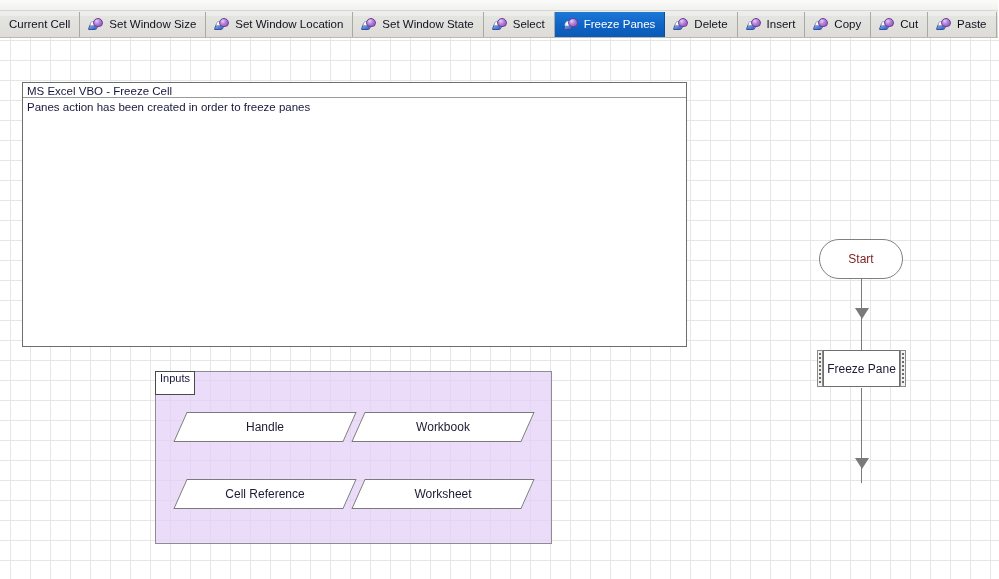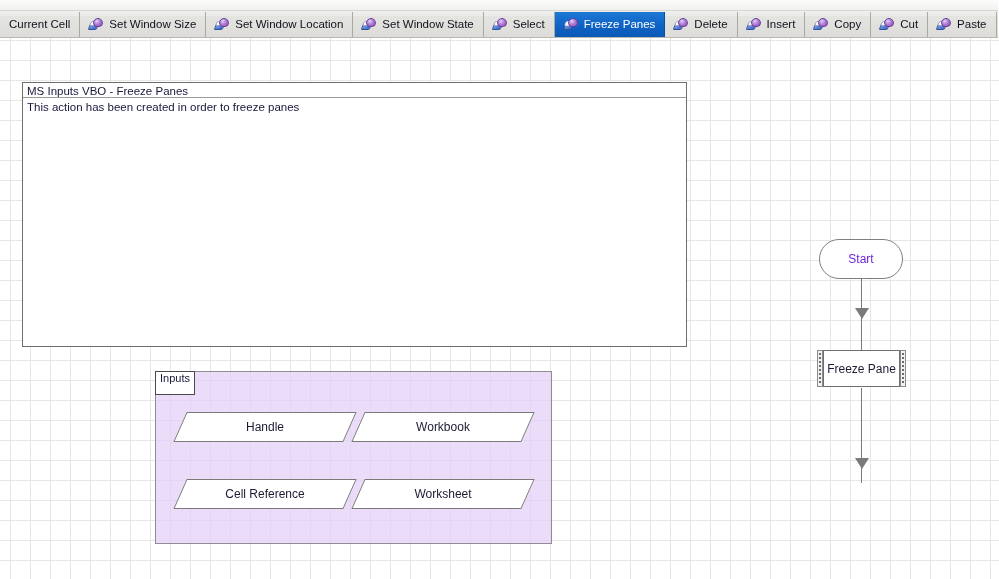--- a/index.html
+++ b/index.html
@@ -210,21 +210,21 @@
     width: 84px;
     height: 40px;
     background: #ffffff;
     border: 1px solid #7f7f7f;
     border-radius: 20px;
     box-sizing: border-box;
     display: flex;
     align-items: center;
     justify-content: center;
     font-size: 12px;
-    color: #6d28d9;
+    color: #7f1d1d;
     z-index: 3;
   }
   #node-start { left: 819px; top: 201px; }
   #node-end   { left: 819px; top: 443px; }
 
   
   #node-action {
     position: absolute;
     left: 817px;
     top: 310px;
@@ -388,22 +388,22 @@
       
       
     </div>
 
   </div>
 </div>
 
 <div id="canvas">
 
   <div id="descpanel">
-    <div id="desc-title">MS Inputs VBO - Freeze Panes</div>
-    <div id="desc-body">This action has been created in order to freeze panes</div>
+    <div id="desc-title">MS Excel VBO - Freeze Cell</div>
+    <div id="desc-body">Panes action has been created in order to freeze panes</div>
   </div>
 
   <div id="inputs-group"></div>
   <div id="inputs-label">Inputs</div>
 
   <div class="data-item" id="di-handle">
     <div class="shape"></div>
     <div class="txt">Handle</div>
   </div>
 

